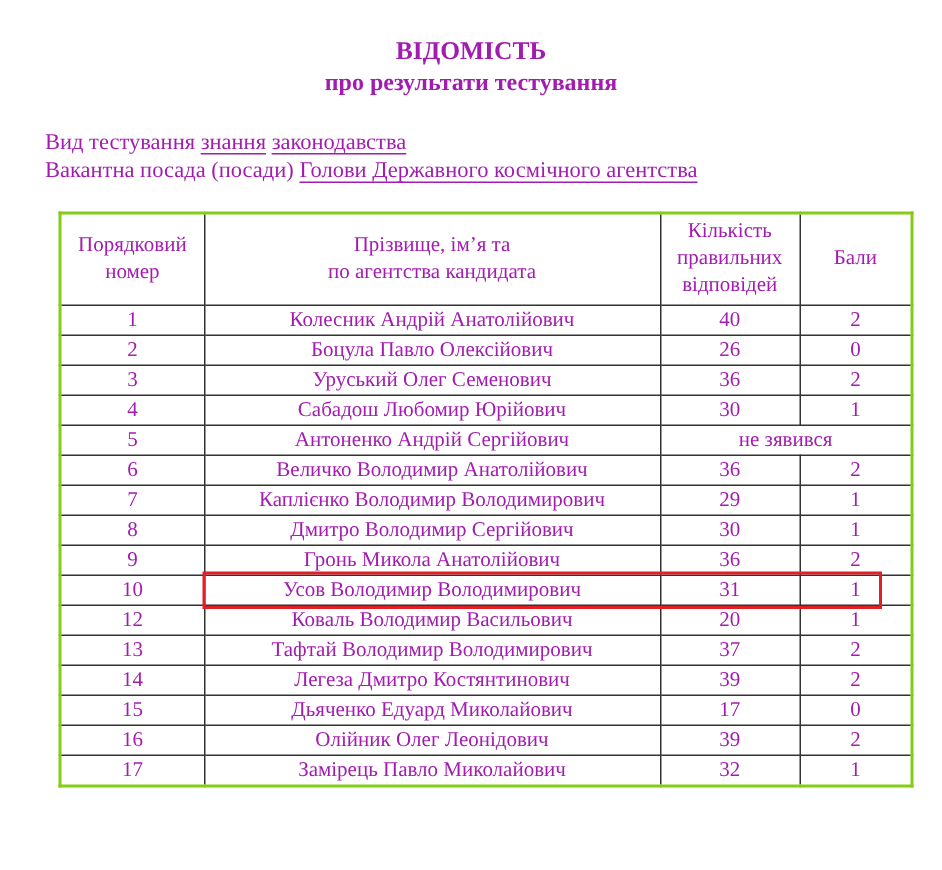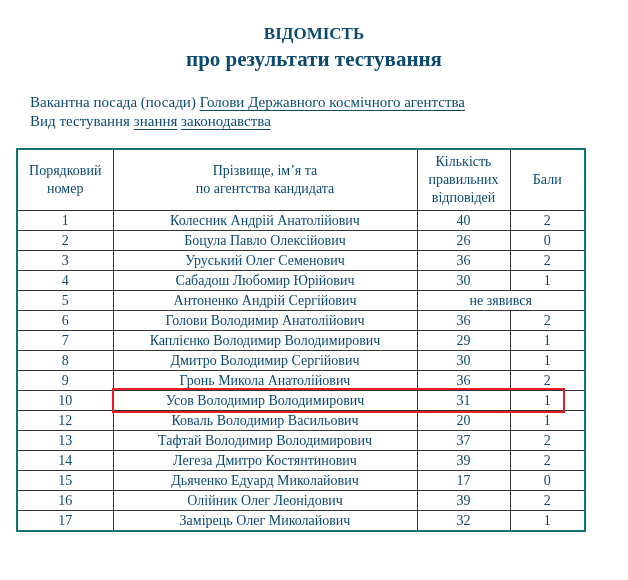--- a/index.html
+++ b/index.html
@@ -1,52 +1,52 @@
 <!DOCTYPE html>
 <html><head>
 <meta charset="utf-8">
 <style>
   html,body { margin:0; padding:0; background:#ffffff; }
   .page {
     position:relative;
     width:628px; height:580px;
     background:#ffffff;
     font-family:"Liberation Serif","DejaVu Serif",serif;
-    color:#0c4a6e;
+    color:#a21caf;
     overflow:hidden;
     border-radius:26px;
   }
   .doc-title {
     margin:24px 0 0 0;
     text-align:center;
     font-size:17px;
     font-weight:bold;
   }
   .doc-subtitle {
     margin:3px 0 0 0;
     text-align:center;
-    font-size:21px;
+    font-size:16px;
     font-weight:bold;
   }
   .info {
     margin:21px 28px 0 30px;
     font-size:15px;
     line-height:19px;
   }
   .info p { margin:0; }
   .u {
     text-decoration:underline;
     text-underline-offset:3px;
   }
   table.results {
     border-collapse:collapse;
     table-layout:fixed;
-    margin:17px 0 0 16px;
+    margin:17px 0 0 39px;
     width:568px;
-    border:2px solid #0f766e;
+    border:2px solid #84cc16;
   }
   table.results th, table.results td {
     border:1px solid #333333;
     font-size:14px;
   }
   table.results th {
     font-weight:normal;
     text-align:center;
     vertical-align:middle;
     white-space:pre-line;
@@ -74,22 +74,22 @@
 </style>
 </head>
 <body>
 
 <div class="page">
 
   <h1 class="doc-title">ВІДОМІСТЬ</h1>
   <h2 class="doc-subtitle">про результати тестування</h2>
 
   <div class="info">
+    <p><span>Вид тестування </span><span class="u">знання</span> <span class="u">законодавства</span></p>
     <p><span>Вакантна посада (посади) </span><span class="u">Голови Державного космічного агентства</span></p>
-    <p><span>Вид тестування </span><span class="u">знання</span> <span class="u">законодавства</span></p>
   </div>
 
   <table class="results">
     <colgroup>
       <col style="width:96px">
       <col style="width:304px">
       <col style="width:93px">
       <col style="width:75px">
     </colgroup>
     <thead>
@@ -129,21 +129,21 @@
           <td class="c-ans">30</td>
           <td class="c-score">1</td>
         </tr>
         <tr>
           <td class="c-num">5</td>
           <td class="c-name">Антоненко Андрій Сергійович</td>
           <td class="c-noshow" colspan="2">не зявився</td>
         </tr>
         <tr>
           <td class="c-num">6</td>
-          <td class="c-name">Голови Володимир Анатолійович</td>
+          <td class="c-name">Величко Володимир Анатолійович</td>
           <td class="c-ans">36</td>
           <td class="c-score">2</td>
         </tr>
         <tr>
           <td class="c-num">7</td>
           <td class="c-name">Каплієнко Володимир Володимирович</td>
           <td class="c-ans">29</td>
           <td class="c-score">1</td>
         </tr>
         <tr>
@@ -189,20 +189,20 @@
           <td class="c-score">0</td>
         </tr>
         <tr>
           <td class="c-num">16</td>
           <td class="c-name">Олійник Олег Леонідович</td>
           <td class="c-ans">39</td>
           <td class="c-score">2</td>
         </tr>
         <tr>
           <td class="c-num">17</td>
-          <td class="c-name">Замірець Олег Миколайович</td>
+          <td class="c-name">Замірець Павло Миколайович</td>
           <td class="c-ans">32</td>
           <td class="c-score">1</td>
         </tr>
       </tbody>
   </table>
 
 </div>
 
 </body></html>

